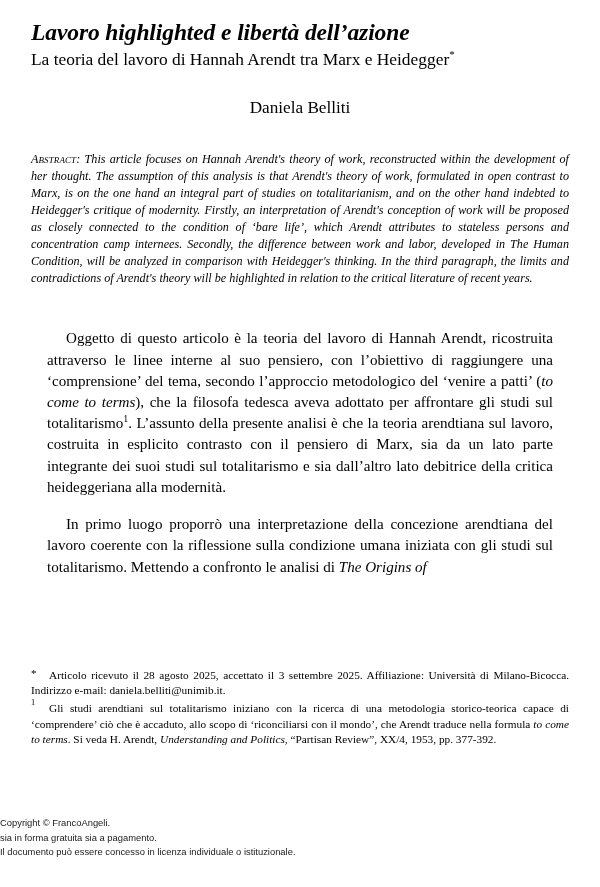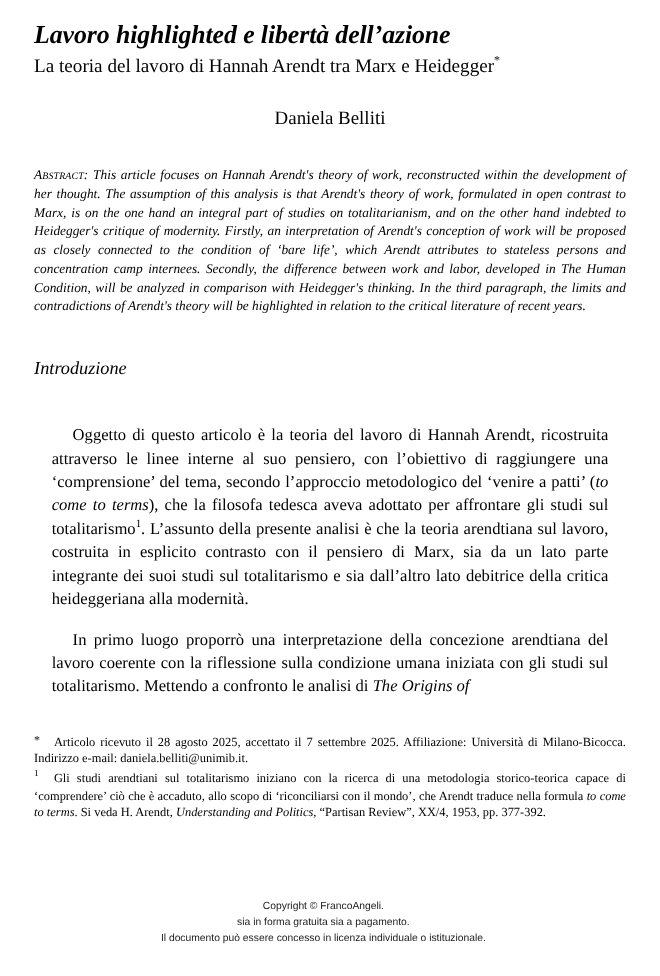--- a/index.html
+++ b/index.html
@@ -147,21 +147,21 @@
     font-size: 11px;
     top: -1px;
   }
 
   
   .copyright {
     position: absolute;
     left: 0;
     top: 816px;
     width: 588px;
-    text-align: center;
+    text-align: left;
     font-family: "Liberation Sans", "DejaVu Sans", sans-serif;
     font-size: 9.4px;
     line-height: 1.55;
     color: #1a1a1a;
   }
   .copyright div { white-space: nowrap; }
 </style>
 </head>
 <body>
 
@@ -171,31 +171,30 @@
 
     <h1 class="title-main">Lavoro highlighted e libertà dell’azione</h1>
 
     <h2 class="title-sub"><span>La teoria del lavoro di Hannah Arendt tra Marx e Heidegger</span><span class="fn-star">*</span></h2>
 
     <p class="author">Daniela Belliti</p>
 
     <p class="abstract"><span class="smallcap">Abstract:</span> <span>This article focuses on Hannah Arendt's theory of work, reconstructed within the development of her thought. The assumption of this analysis is that Arendt's theory of work, formulated in open contrast to Marx, is on the one hand an integral part of studies on totalitarianism, and on the other hand indebted to Heidegger's critique of modernity. Firstly, an interpretation of Arendt's conception of work will be proposed as closely connected to the condition of ‘bare life’, which Arendt attributes to stateless persons and concentration camp internees. Secondly, the difference between work and labor, developed in The Human Condition, will be analyzed in comparison with Heidegger's thinking. In the third paragraph, the limits and contradictions of Arendt's theory will be highlighted in relation to the critical literature of recent years.</span></p>
 
 
-    <h3 class="sec-head">Introduzione</h3>
 
     <p class="body-p first"><span>Oggetto di questo articolo è la teoria del lavoro di Hannah Arendt, ricostruita attraverso le linee interne al suo pensiero, con l’obiettivo di raggiungere una ‘comprensione’ del tema, secondo l’approccio metodologico del ‘venire a patti’ (</span><span class="it">to come to terms</span><span>), che la filosofa tedesca aveva adottato per affrontare gli studi sul totalitarismo</span><sup>1</sup><span>. L’assunto della presente analisi è che la teoria arendtiana sul lavoro, costruita in esplicito contrasto con il pensiero di Marx, sia da un lato parte integrante dei suoi studi sul totalitarismo e sia dall’altro lato debitrice della critica heideggeriana alla modernità.</span></p>
 
     <p class="body-p"><span>In primo luogo proporrò una interpretazione della concezione arendtiana del lavoro coerente con la riflessione sulla condizione umana iniziata con gli studi sul totalitarismo. Mettendo a confronto le analisi di </span><span class="it">The Origins of</span></p>
 
   </div>
 
   <div class="footnotes">
 
-    <p class="fn"><span class="marker star">*</span><span>Articolo ricevuto il 28 agosto 2025, accettato il 7 settembre 2025. Affiliazione: Università di Milano-Bicocca. Indirizzo e-mail: daniela.belliti@unimib.it.</span></p>
+    <p class="fn"><span class="marker star">*</span><span>Articolo ricevuto il 28 agosto 2025, accettato il 3 settembre 2025. Affiliazione: Università di Milano-Bicocca. Indirizzo e-mail: daniela.belliti@unimib.it.</span></p>
 
     <p class="fn"><span class="marker">1</span><span>Gli studi arendtiani sul totalitarismo iniziano con la ricerca di una metodologia storico-teorica capace di ‘comprendere’ ciò che è accaduto, allo scopo di ‘riconciliarsi con il mondo’, che Arendt traduce nella formula </span><span class="it">to come to terms</span><span>. Si veda H. Arendt, </span><span class="it">Understanding and Politics</span><span>, “Partisan Review”, XX/4, 1953, pp. 377-392.</span></p>
 
   </div>
 
   <div class="copyright">
     <div>Copyright © FrancoAngeli.</div>
     <div>sia in forma gratuita sia a pagamento.</div>
     <div>Il documento può essere concesso in licenza individuale o istituzionale.</div>
   </div>

